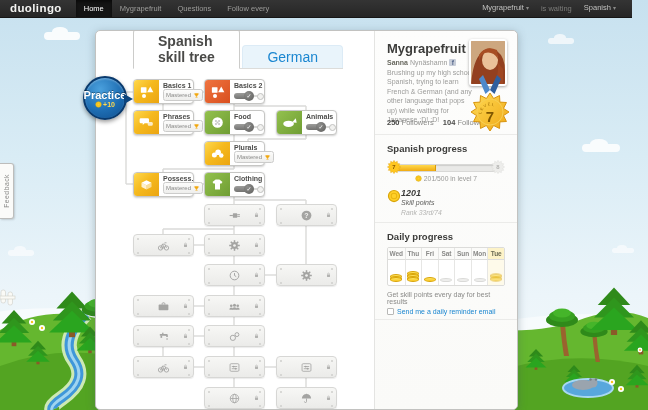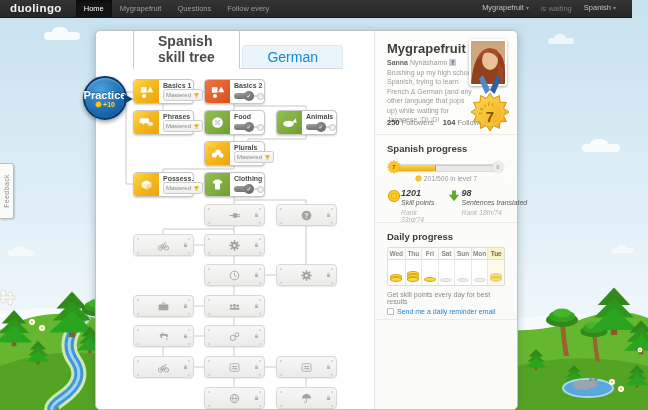--- a/index.html
+++ b/index.html
@@ -782,32 +782,20 @@
                 <circle cx="12" cy="12" r="9.5" fill="#ffd028" stroke="#d9a50a" stroke-width="2"></circle>
                 <circle cx="12" cy="12" r="4.8" fill="none" stroke="#eab512" stroke-width="1.8"></circle>
               </svg>
             </span>
             <span class="stxt">
               <b>1201</b>
               <span class="slabel">Skill points</span>
               <span class="srank">Rank 33rd/74</span>
             </span>
           </div>
-          <div class="stat">
-            <span class="sicon">
-              <svg class="" viewBox="0 0 24 24" fill="currentColor">
-                <path d="M8.6 2.5 h6.8 v7.5 h5.6 L12 20.8 3 10 h5.6 Z" fill="#62ad28"></path>
-              </svg>
-            </span>
-            <span class="stxt">
-              <b>98</b>
-              <span class="slabel">Sentences translated</span>
-              <span class="srank">Rank 18th/74</span>
-            </span>
-          </div>
         </div>
     </section>
 
     <section class="side-daily">
       <h2>Daily progress</h2>
       <div class="dtable">
         <div class="dhead">
             <div class="dh">Wed</div>
             <div class="dh">Thu</div>
             <div class="dh">Fri</div>

